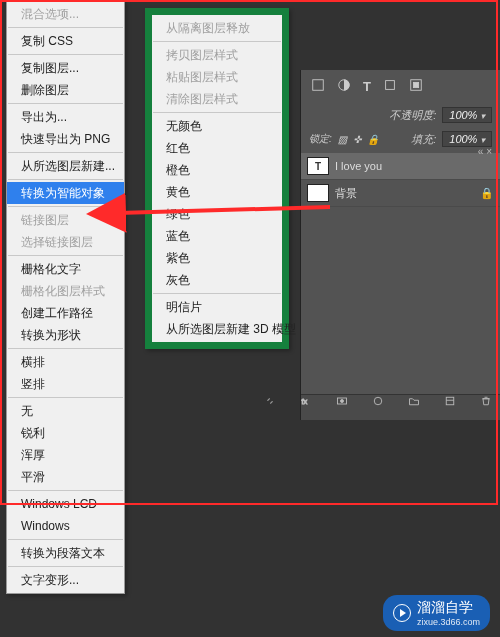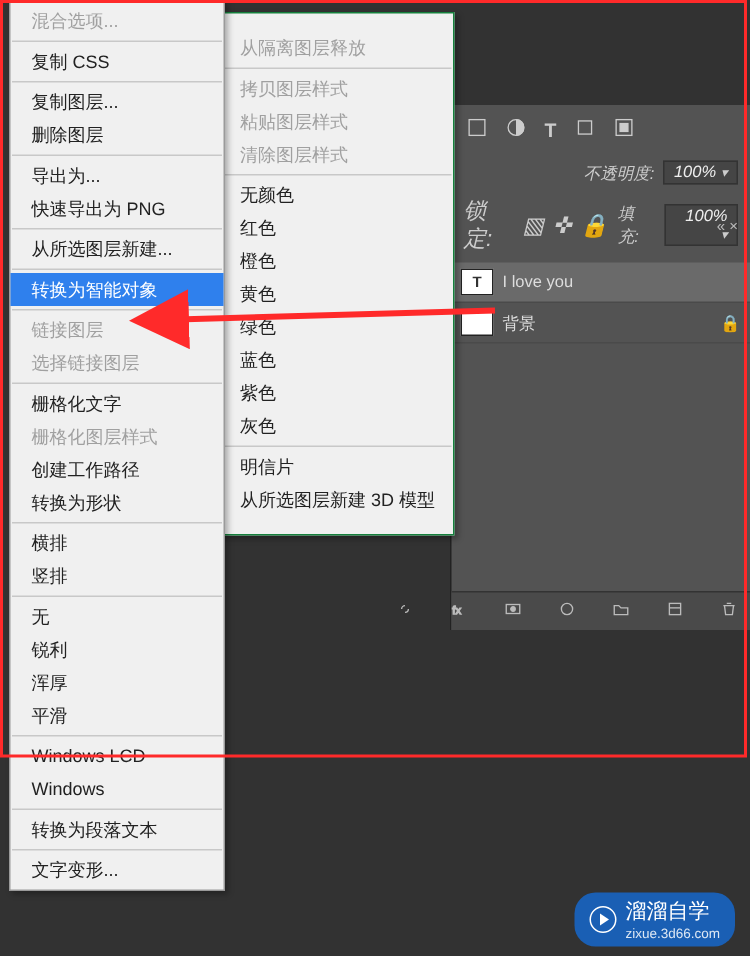--- a/index.html
+++ b/index.html
@@ -48,21 +48,21 @@
   .pct-box {
     background: #454545;
     border: 1px solid #333;
     padding: 1px 6px;
     color: #eee;
     font-size: 11px;
     min-width: 40px;
     text-align: right;
   }
   .dd { color: #ccc; font-size: 9px; }
-  .lock-icons { display: flex; gap: 6px; margin-right: auto; color: #ccc; font-size: 15px; align-items: center; }
+  .lock-icons { display: flex; gap: 6px; margin-right: auto; color: #ccc; font-size: 10px; align-items: center; }
   .layers-list { padding-top: 2px; }
   .layer-row {
     display: flex;
     align-items: center;
     padding: 4px 6px;
     color: #ddd;
     font-size: 11px;
     border-bottom: 1px solid #4a4a4a;
   }
   .layer-row.highlight { background: #6a6a6a; }
@@ -73,48 +73,47 @@
     margin-right: 6px;
   }
   .lock-ind { margin-left: auto; color: #bbb; }
   .panel-footer {
     position: absolute;
     bottom: 0; left: 0; right: 0;
     height: 26px;
     display: flex;
     justify-content: flex-end;
     gap: 24px;
-    align-items: center;
     padding: 0 8px;
     color: #bbb;
     background: #4a4a4a;
     border-top: 1px solid #333;
   }
   .panel-footer svg { width: 12px; height: 12px; fill: none; stroke: #bbb; stroke-width: 1.2; }
 
   .context-menu {
     position: absolute;
     top: 0;
     left: 6px;
-    width: 144px;
+    width: 119px;
     background: #f0f0f0;
     border: 1px solid #9a9a9a;
     box-shadow: 2px 2px 4px rgba(0,0,0,0.3);
     padding: 2px 0;
     z-index: 5;
   }
   .submenu {
     position: absolute;
     top: 8px;
     left: 145px;
-    width: 158px;
+    width: 144px;
     background: #f0f0f0;
-    border: 1px solid #15803d;
+    border: 7px solid #15803d;
     box-shadow: 2px 2px 4px rgba(0,0,0,0.3);
-    padding: 12px 0;
+    padding: 2px 0;
     z-index: 4;
   }
   .menu-item {
     padding: 3px 14px;
     color: #222;
     font-size: 12px;
     white-space: nowrap;
     line-height: 16px;
     cursor: default;
   }

